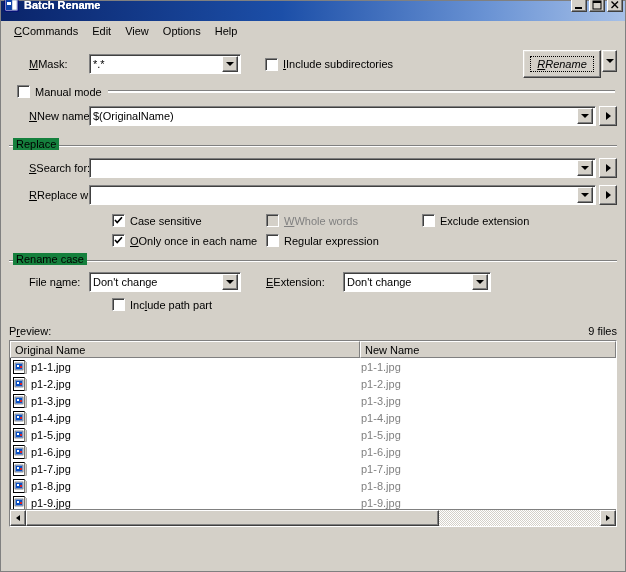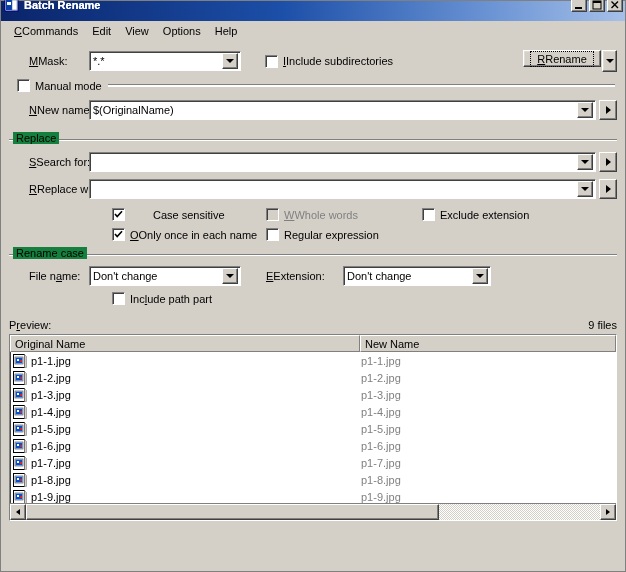--- a/index.html
+++ b/index.html
@@ -270,21 +270,21 @@
         <span class="val" title="*.*">*.*</span>
         <span class="combo-arrow">
             <i class="tri-down"></i>
           </span>
       </div>
       <div class="cb" style="margin-left:24px;">
         <span class="box"></span>
         <span class="lbl"><u>I</u><span style="margin-left:-3.4px;padding-left:3.4px;text-align:center;">Include subdirectories</span></span>
       </div>
       <div style="margin-left:auto;display:flex;align-items:stretch;">
-        <div class="btn" style="width:78px;height:17px;">
+        <div class="btn" style="width:78px;height:28px;font-style:italic;">
           <span class="focusrect"><u>R</u><span style="margin-left:-7px;padding-left:7px;">Rename</span></span>
         </div>
         <div class="btn" style="width:15px;height:22px;margin-left:1px;">
           <i class="tri-down"></i>
         </div>
       </div>
     </div>
 
     <div class="row" style="margin-top:7px;">
       <div class="cb" style="margin-left:8px;">
@@ -337,21 +337,21 @@
           <span class="combo-arrow">
               <i class="tri-down"></i>
             </span>
         </div>
         <div class="side-btn">
             <i class="tri-right"></i>
           </div>
       </div>
 
       <div class="row" style="margin-top:9px;padding-left:103px;">
-        <div class="cb" style="width:154px;gap:23px;">
+        <div class="cb" style="width:154px;">
           <span class="box">
             <svg width="9" height="9" viewBox="0 0 9 9">
                 <path d="M1 4 L3.2 6.6 L8 1.2" stroke="#000" stroke-width="1.6" fill="none"></path>
               </svg>
           </span>
           <span class="lbl"><span>Case sensitive</span></span>
         </div>
         <div class="cb disabled" style="width:156px;">
           <span class="box"></span>
           <span class="lbl disabled"><u>W</u><span style="margin-left:-10px;padding-left:10px;">Whole words</span></span>

